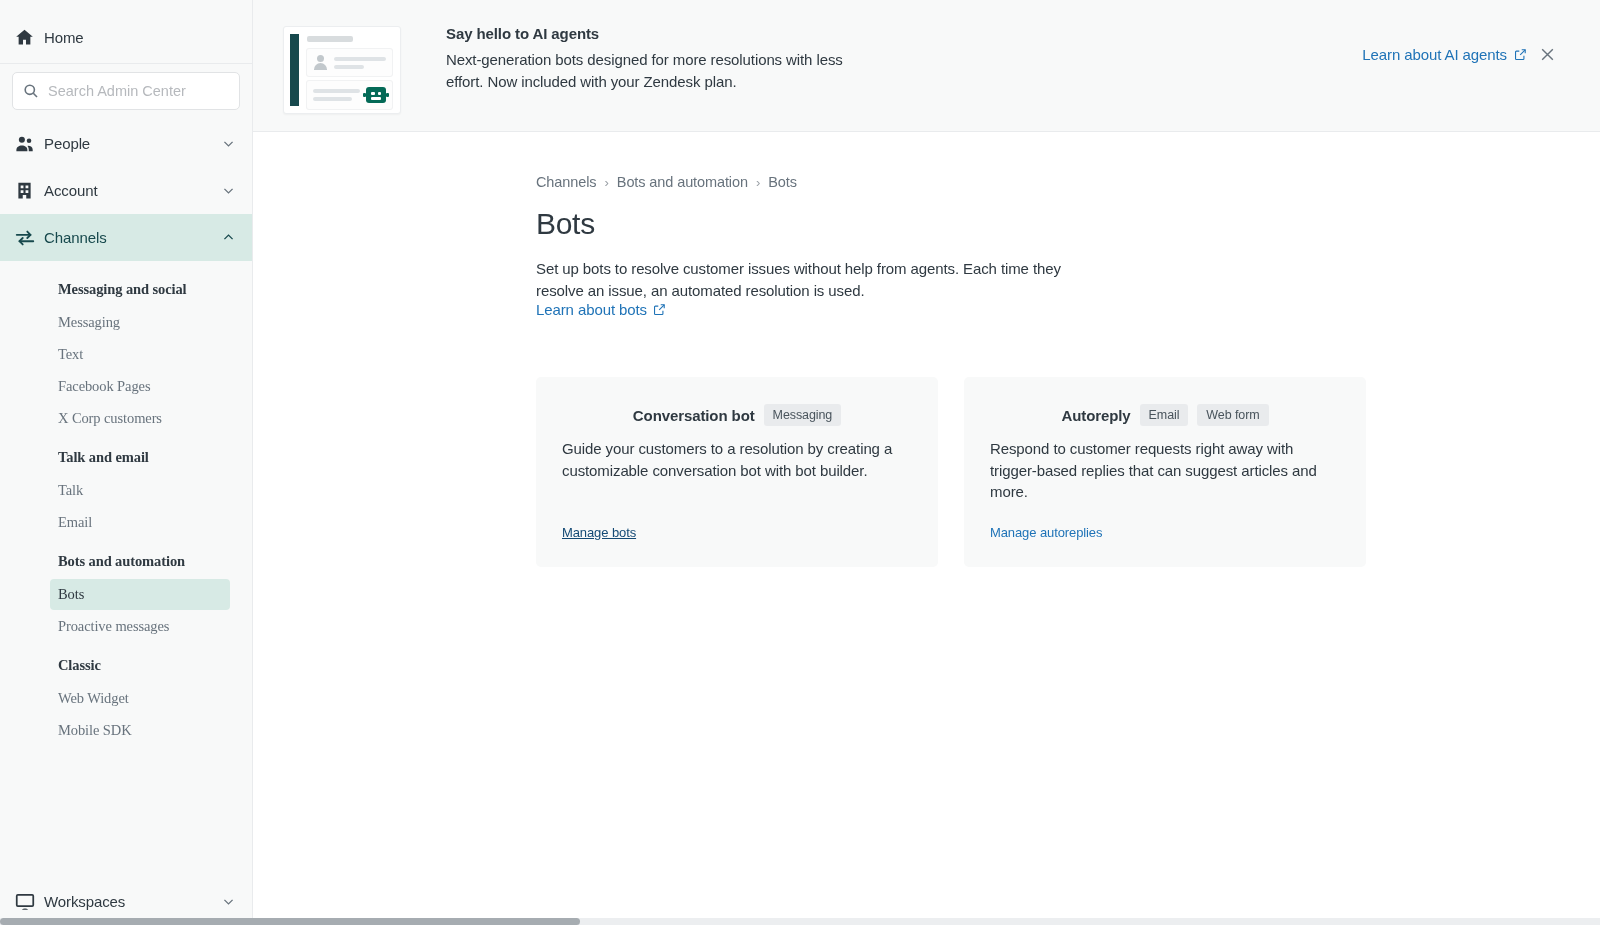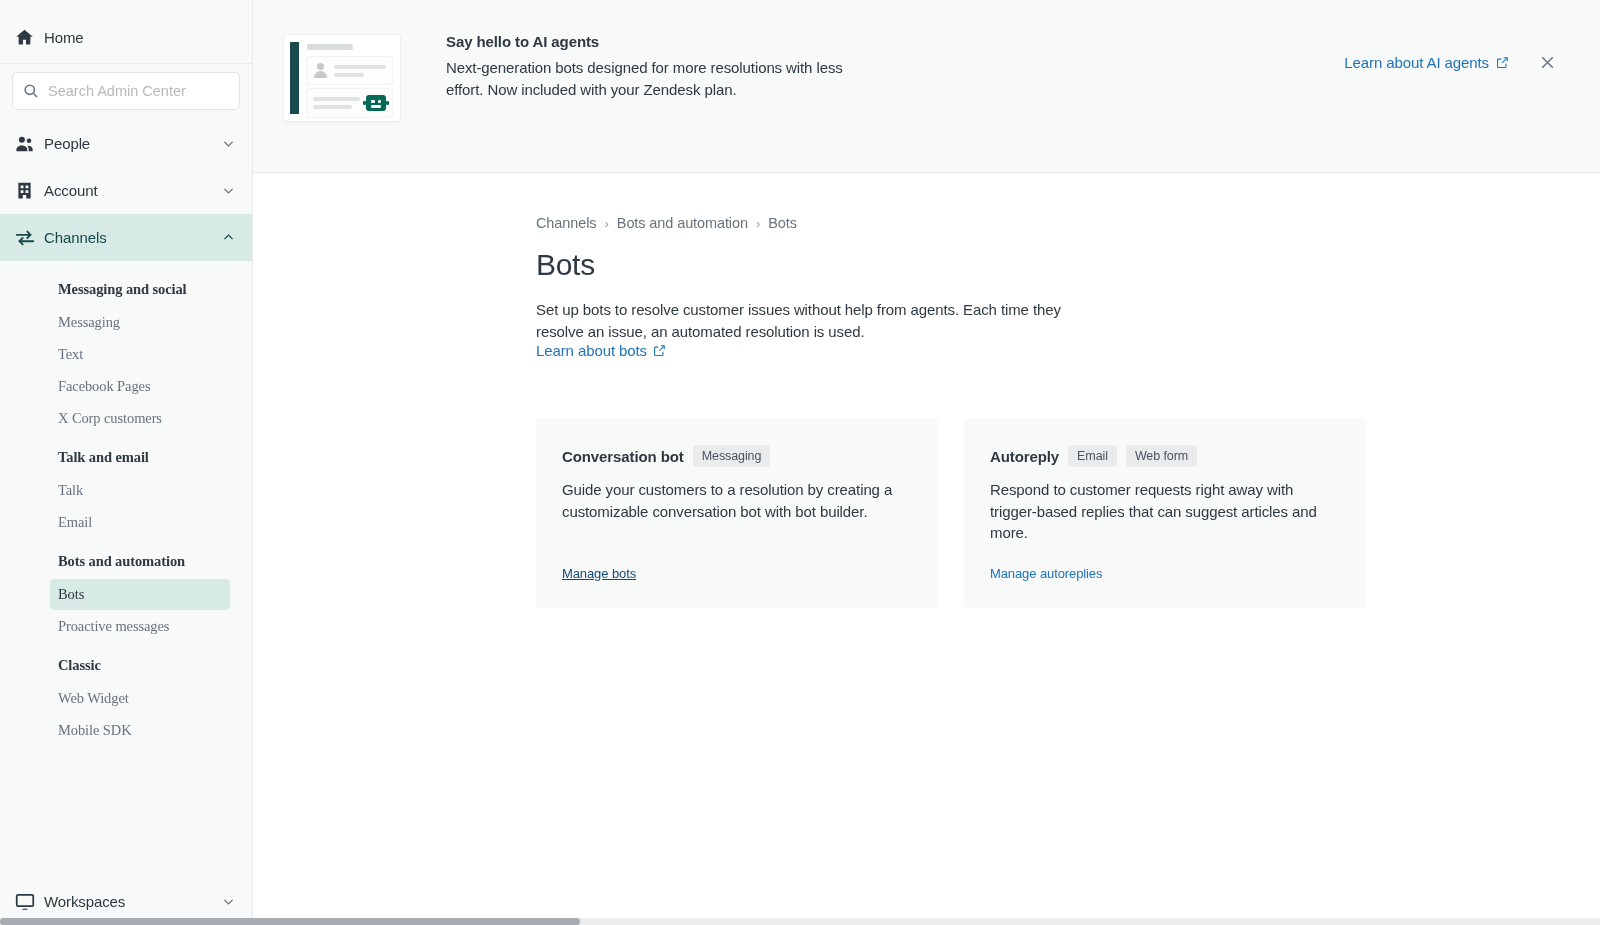--- a/index.html
+++ b/index.html
@@ -104,23 +104,23 @@
     width: 1600px; height: 7px;
     background: #eceef0;
   }
 
   
   .main { flex: 1 1 auto; height: 925px; background: #ffffff; position: relative; overflow: hidden; }
 
   .banner {
     background: #f8f9f9;
     border-bottom: 1px solid #e9ebed;
-    height: 173px;
+    height: 132px;
     display: flex; align-items: flex-start;
-    padding: 32px 44px 0 30px;
+    padding: 24px 44px 0 30px;
     position: relative;
   }
   .banner-illu {
     width: 118px; height: 88px;
     background: #ffffff;
     border: 1px solid #eceef0;
     border-radius: 3px;
     display: flex;
     flex: 0 0 118px;
     overflow: hidden;
@@ -168,21 +168,21 @@
   }
   .illu-robot::before { left: -3px; }
   .illu-robot::after { right: -3px; }
 
   .banner-text { margin-left: 45px; padding-top: 1px; }
   .banner-title { font-size: 15px; font-weight: bold; color: #2f3941; margin-bottom: 7px; letter-spacing: -0.1px; }
   .banner-desc { font-size: 15px; color: #2f3941; line-height: 21.5px; max-width: 430px; letter-spacing: -0.1px; }
 
   .banner-right {
     margin-left: auto;
-    display: flex; align-items: center; gap: 30px;
+    display: flex; align-items: center; gap: 12px;
     padding-top: 22px;
   }
   .banner-link {
     color: #1f73b7; font-size: 15px; text-decoration: none;
     display: inline-flex; align-items: center; gap: 7px;
     cursor: pointer; letter-spacing: -0.1px;
   }
   .close-btn { color: #68737d; cursor: pointer; display: flex; align-items: center; }
 
   .content { padding: 42px 0 0 283px; }
@@ -200,21 +200,21 @@
 
   .cards { display: flex; gap: 26px; margin-top: 58px; }
   .card {
     width: 402px;
     background: #f8f9f9;
     border-radius: 5px;
     padding: 27px 26px 27px 26px;
     min-height: 172px;
     display: flex; flex-direction: column;
   }
-  .card-head { display: flex; align-items: center; gap: 9px; margin-bottom: 12px; }
+  .card-head { display: flex; align-items: center; gap: 9px; margin-bottom: 12px; justify-content: center; }
   .card-title { font-size: 15px; font-weight: bold; color: #2f3941; letter-spacing: -0.1px; }
   .badge {
     background: #e9ebed;
     color: #49545c;
     font-size: 12.5px;
     padding: 4px 9px;
     border-radius: 3px;
     letter-spacing: -0.1px;
   }
   .card-desc { font-size: 15px; color: #2f3941; line-height: 21.5px; letter-spacing: -0.1px; }

